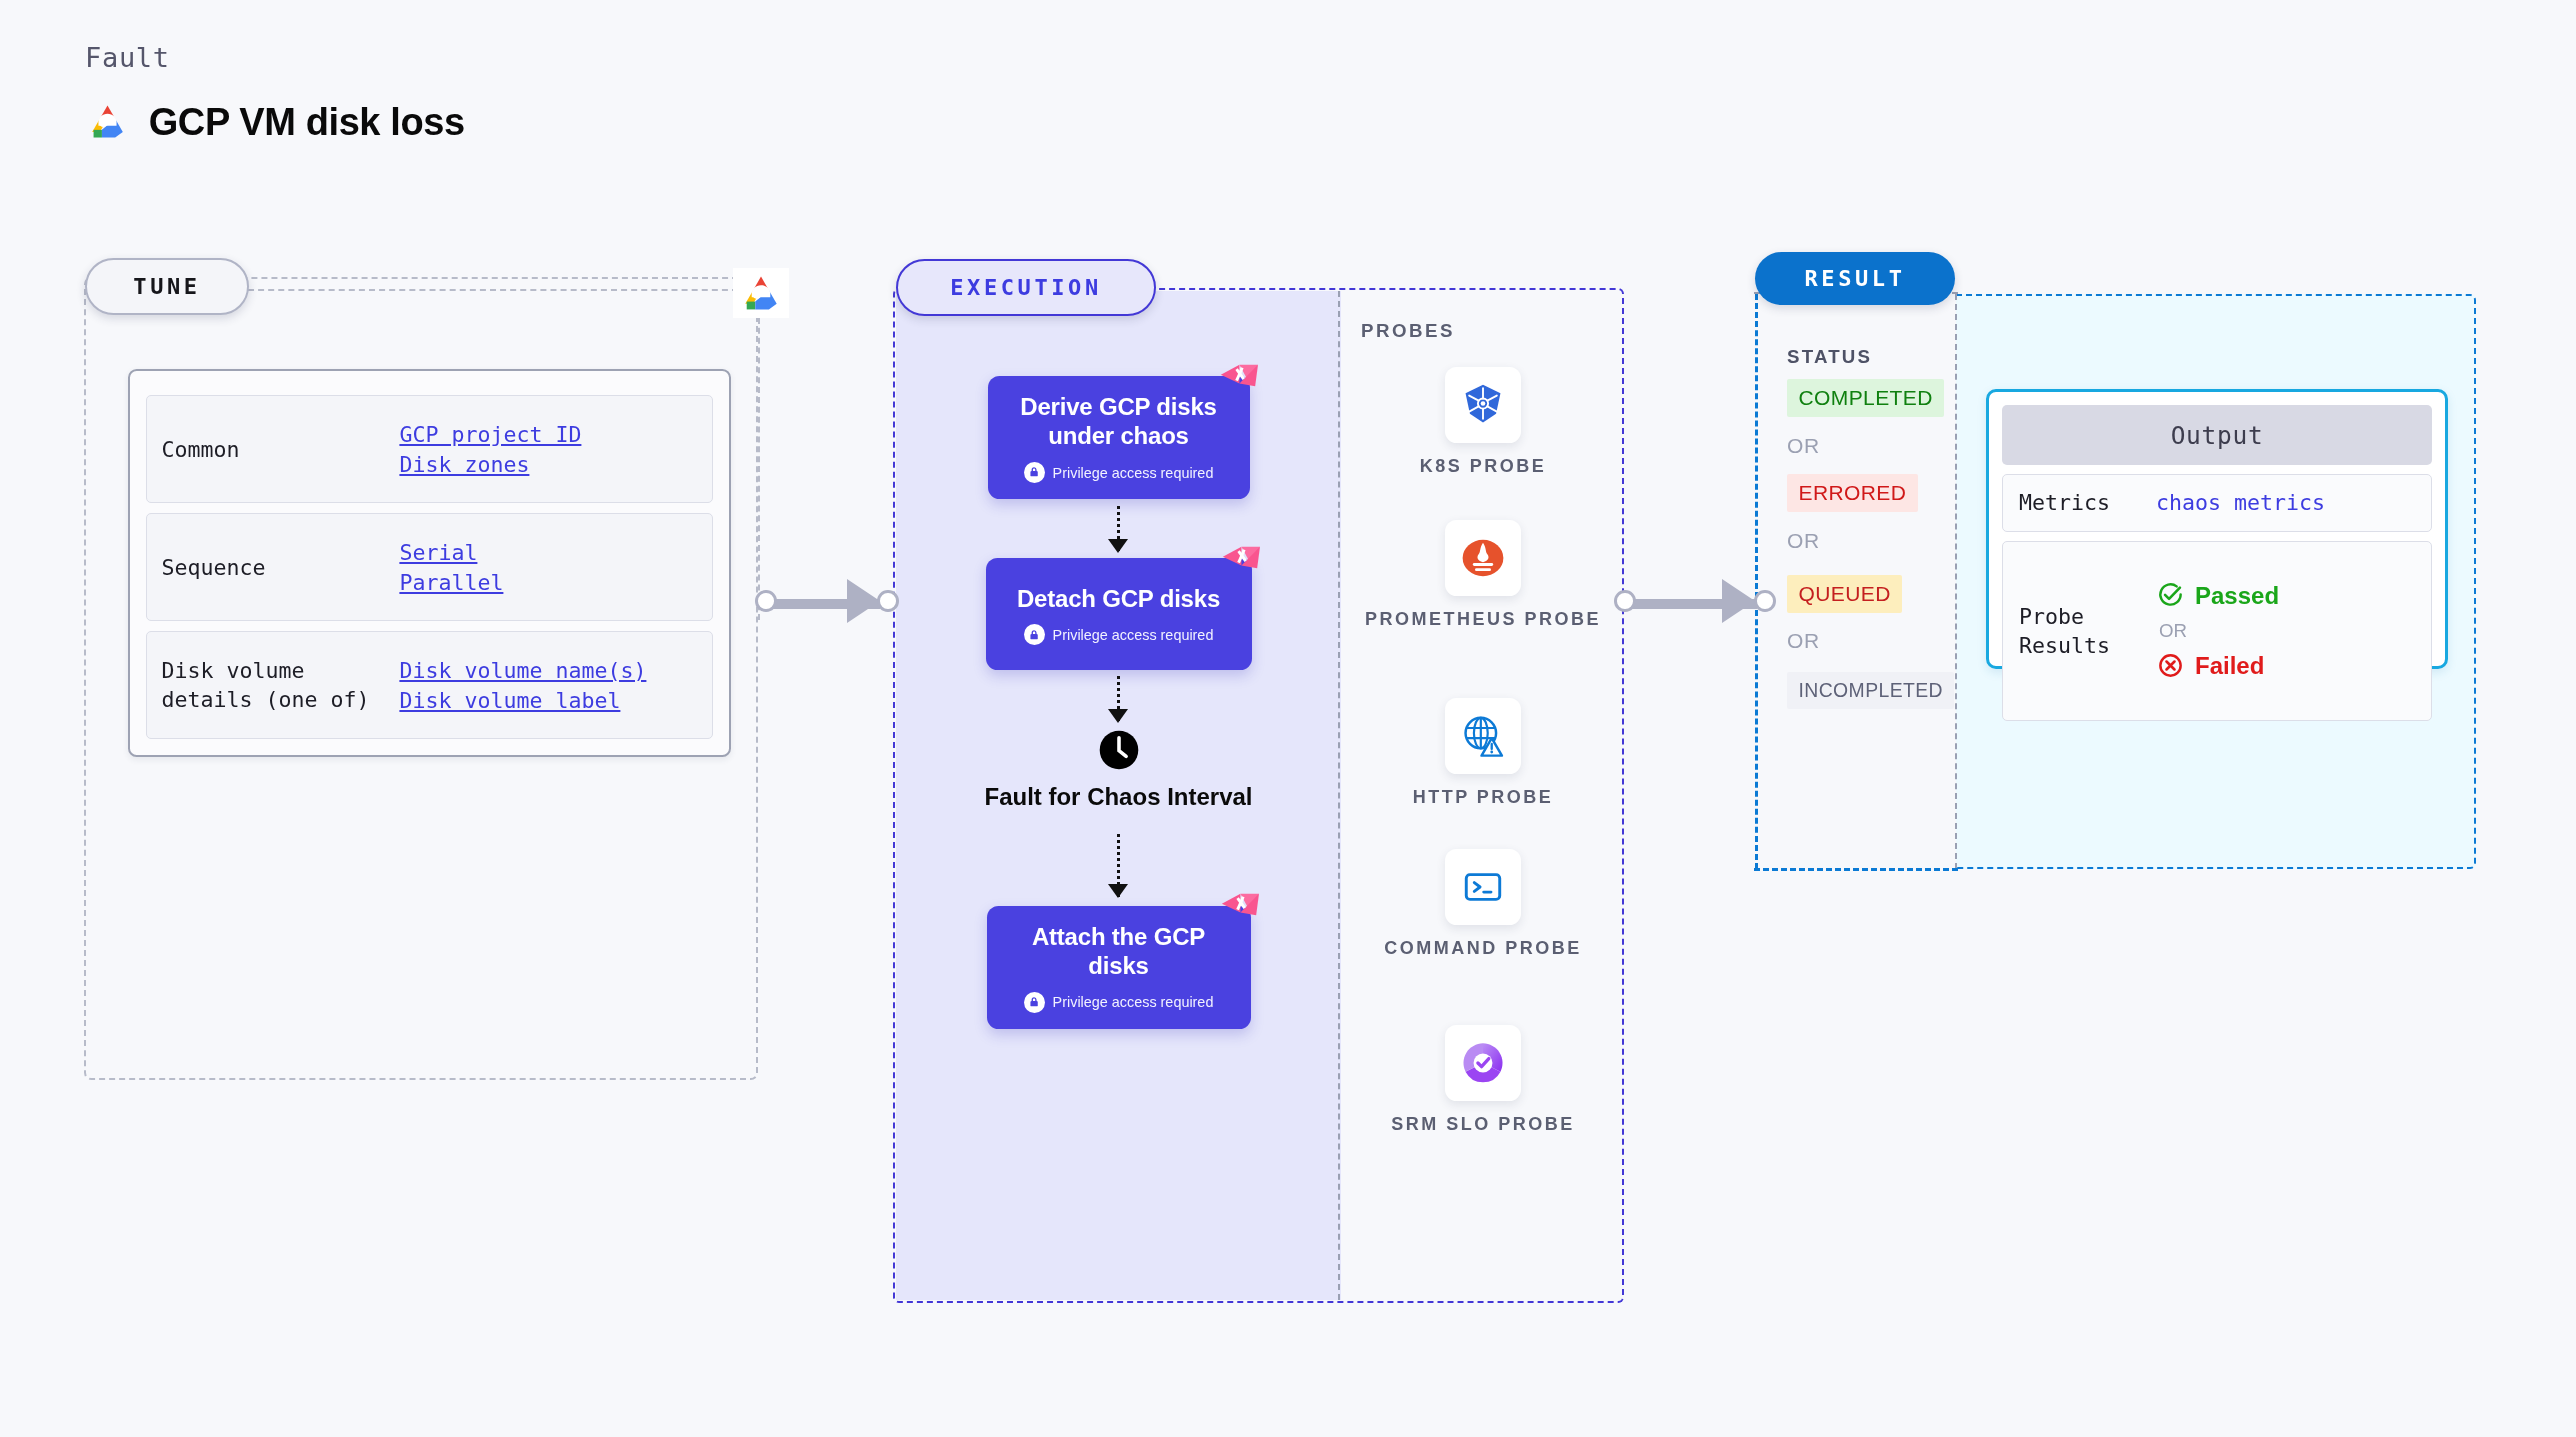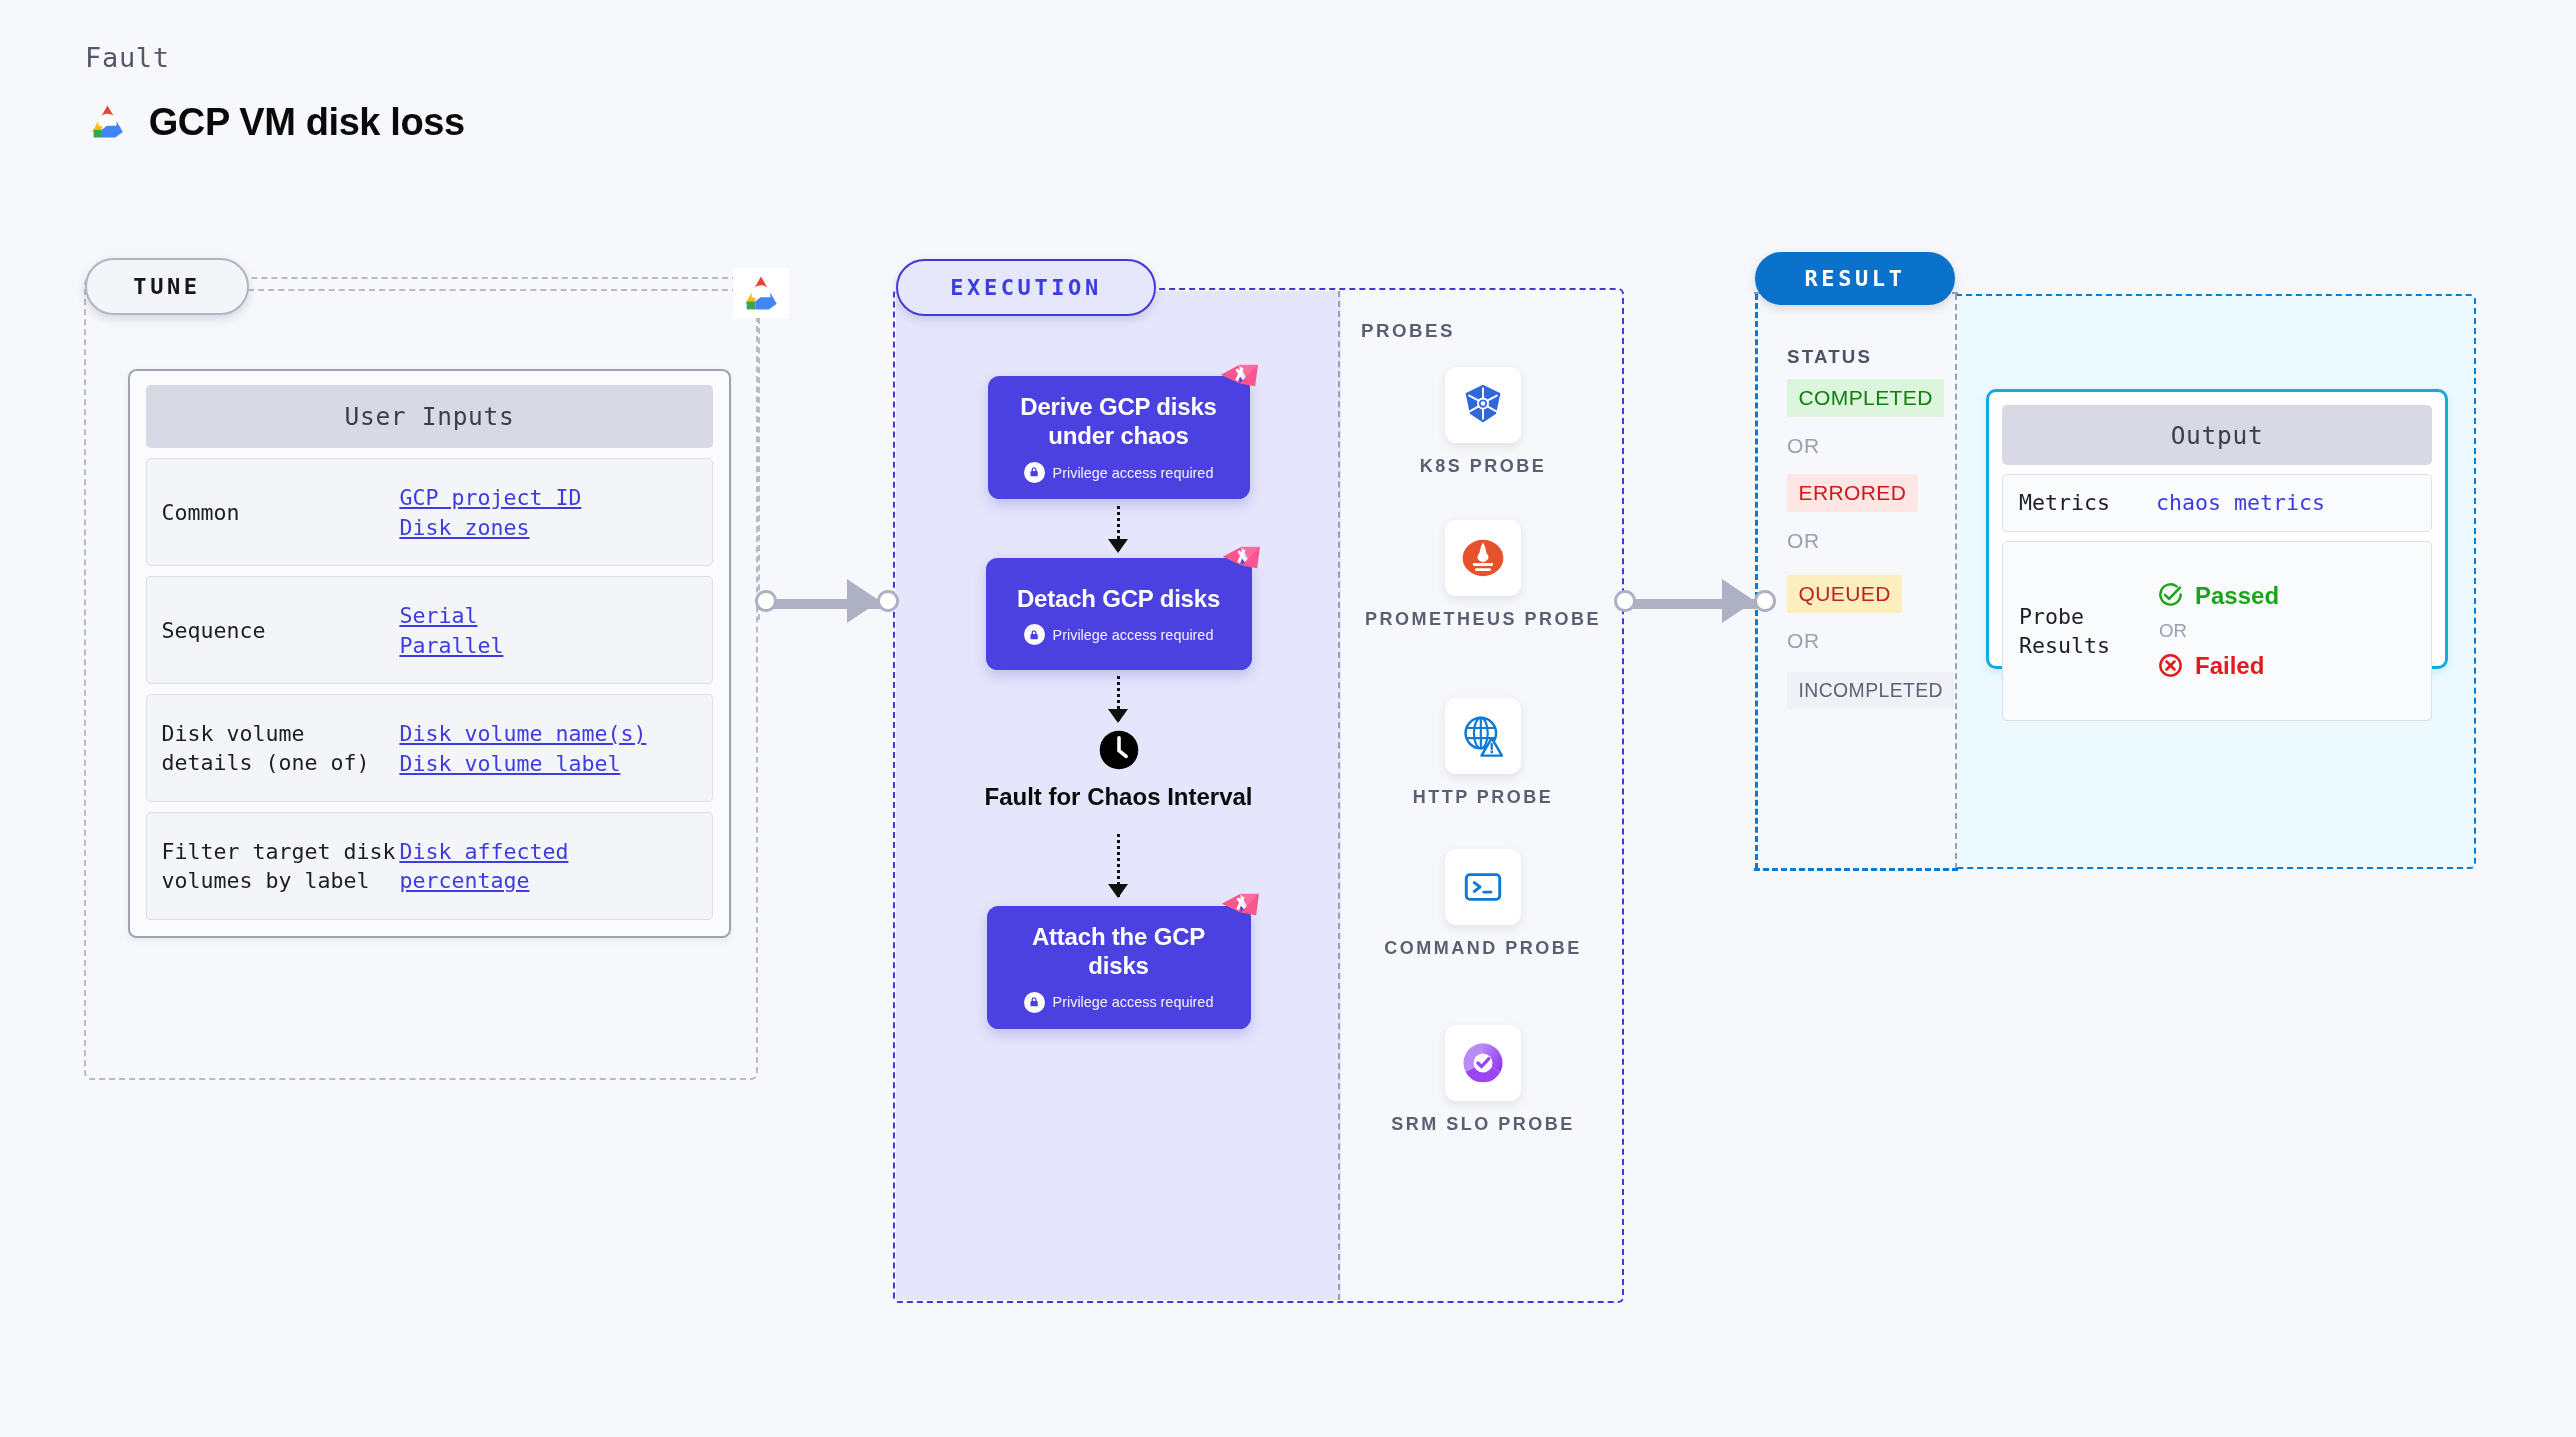--- a/index.html
+++ b/index.html
@@ -274,21 +274,20 @@
       <path d="M21 24 L10 43 L21 43 L32 24 Z" fill="#fbbc04"></path>
       <path d="M12 40 L24 40 L24 51 L12 51 Z" fill="#34a853"></path>
       <path d="M43 24 L54 43 L43 51 L24 51 L24 40 Z" fill="#4285f4"></path>
       <path d="M32 17 C24.5 17 19 22.5 19 29 L19 34 L45 34 L45 29 C45 22.5 39.5 17 32 17 Z" fill="#ffffff"></path>
       <circle cx="26" cy="30" r="6" fill="#ffffff"></circle>
     </svg>
   </div>
   <div class="gcp-drop"></div>
 
   <div class="ui-card">
-    <div class="ui-head">User Inputs</div>
 
     <div class="ui-row">
       <div class="k">Common</div>
       <div class="v">
         <div>GCP project ID</div>
         <div>Disk zones</div>
       </div>
     </div>
 
     <div class="ui-row">
@@ -300,26 +299,20 @@
     </div>
 
     <div class="ui-row">
       <div class="k">Disk volume details (one of)</div>
       <div class="v">
         <div>Disk volume name(s)</div>
         <div>Disk volume label</div>
       </div>
     </div>
 
-    <div class="ui-row">
-      <div class="k">Filter target disk volumes by label</div>
-      <div class="v">
-        <div>Disk affected percentage</div>
-      </div>
-    </div>
   </div>
 
   <div class="conn" style="left:755px;top:590px;width:144px;height:21.6px;">
     <div class="bar" style="width:115px;"></div>
     <div class="head" style="left:92px;"></div>
     <div class="dotL"></div>
     <div class="dotR" style="left:122px;"></div>
   </div>
 
   <div id="exec-fill"></div>

